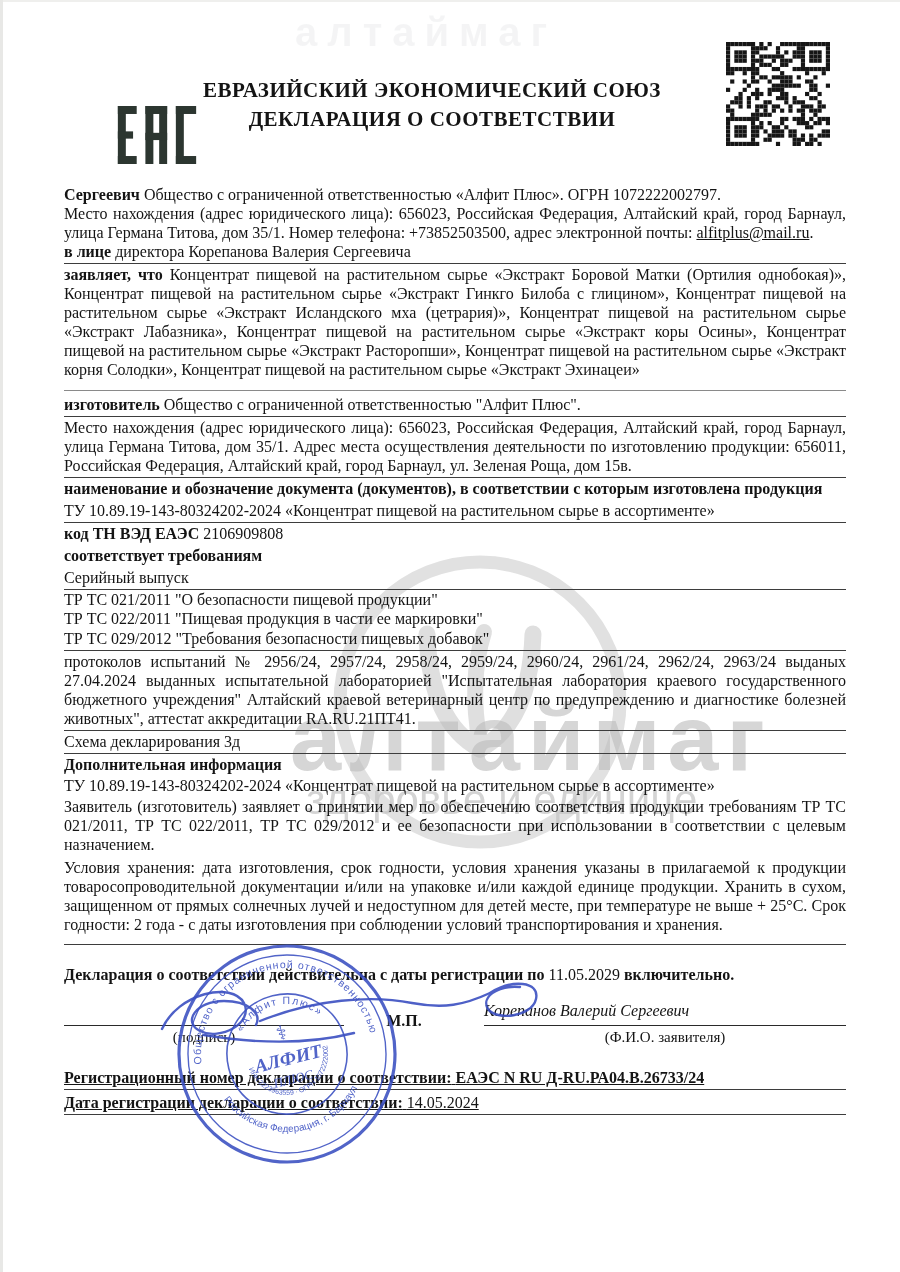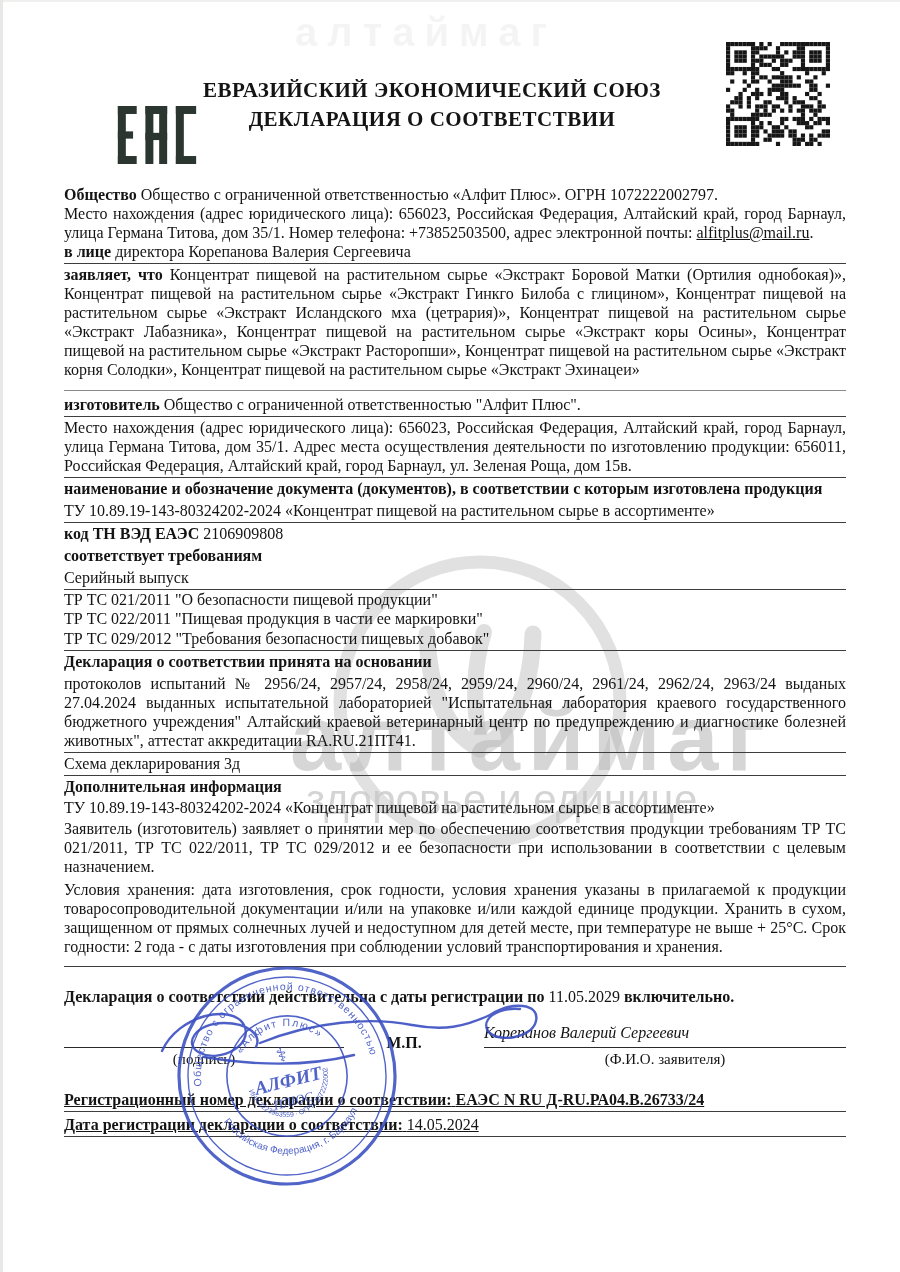--- a/index.html
+++ b/index.html
@@ -395,21 +395,21 @@
         <rect x="76" y="96" width="4" height="4"></rect>
         <rect x="80" y="96" width="4" height="4"></rect>
         <rect x="88" y="96" width="4" height="4"></rect>
       </g>
   </svg>
 </div>
 
 <div class="content">
 
   <div class="sec rule jp">
-    <div><b>Общество</b> <span>Общество с ограниченной ответственностью «Алфит Плюс». ОГРН 1072222002797.</span></div>
+    <div><b>Сергеевич</b> <span>Общество с ограниченной ответственностью «Алфит Плюс». ОГРН 1072222002797.</span></div>
     <div><span>Место нахождения (адрес юридического лица): 656023, Российская Федерация, Алтайский край, город Барнаул, улица Германа Титова, дом 35/1. Номер телефона: +73852503500, адрес электронной почты:</span> <a class="email">alfitplus@mail.ru</a><span>.</span></div>
     <div><b>в лице</b> <span>директора Корепанова Валерия Сергеевича</span></div>
   </div>
 
   <div class="sec jp" style="margin-bottom:9px;">
     <b>заявляет, что</b> <span>Концентрат пищевой на растительном сырье «Экстракт Боровой Матки (Ортилия однобокая)», Концентрат пищевой на растительном сырье «Экстракт Гинкго Билоба с глицином», Концентрат пищевой на растительном сырье «Экстракт Исландского мха (цетрария)», Концентрат пищевой на растительном сырье «Экстракт Лабазника», Концентрат пищевой на растительном сырье «Экстракт коры Осины», Концентрат пищевой на растительном сырье «Экстракт Расторопши», Концентрат пищевой на растительном сырье «Экстракт корня Солодки»,  Концентрат пищевой на растительном сырье «Экстракт Эхинацеи»</span>
   </div>
 
   <div class="sec rule" style="border-top:1.2px solid #8a8a8a;padding-top:4px;">
     <b>изготовитель</b> <span>Общество с ограниченной ответственностью "Алфит Плюс".</span>
@@ -433,23 +433,20 @@
     <b>соответствует требованиям</b>
   </div>
 
   <div class="sec rule">
     <span>Серийный выпуск</span>
   </div>
   <div>ТР ТС 021/2011 "О безопасности пищевой продукции"</div>
   <div>ТР ТС 022/2011 "Пищевая продукция в части ее маркировки"</div>
   <div class="sec rule">ТР ТС 029/2012 "Требования безопасности пищевых добавок"</div>
 
-  <div class="sec">
-    <b>Декларация о соответствии принята на основании</b>
-  </div>
   <div class="sec rule jp">
     <span>протоколов испытаний № 2956/24, 2957/24, 2958/24, 2959/24, 2960/24, 2961/24, 2962/24, 2963/24 выданых 27.04.2024 выданных испытательной лабораторией "Испытательная лаборатория краевого государственного бюджетного учреждения" Алтайский краевой ветеринарный центр по предупреждению и диагностике болезней животных", аттестат аккредитации RA.RU.21ПТ41.</span>
   </div>
   <div class="sec rule">
     <span>Схема декларирования 3д</span>
   </div>
 
   <div class="sec">
     <b>Дополнительная информация</b>
   </div>

